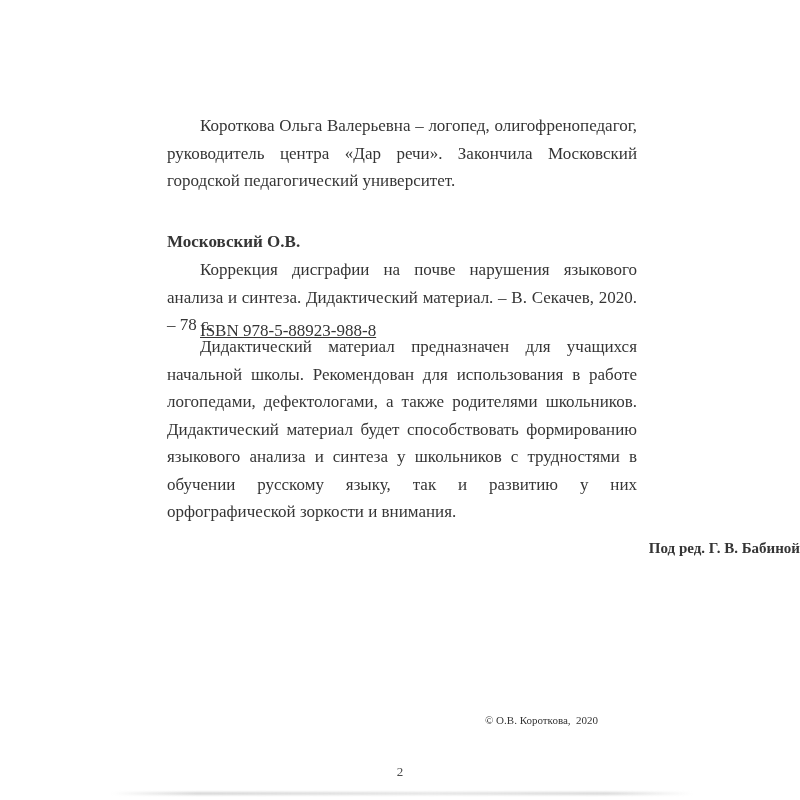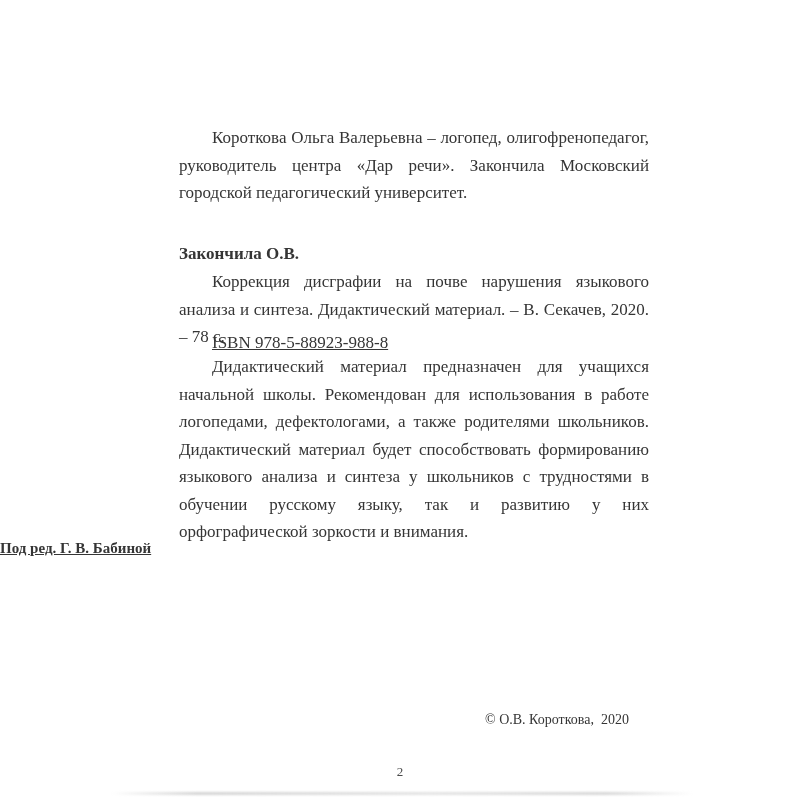--- a/index.html
+++ b/index.html
@@ -18,49 +18,48 @@
   }
   .content {
     position: absolute;
     left: 167px;
     width: 470px;
     top: 0;
   }
   .para {
     position: absolute;
     width: 470px;
-    margin: 12px;
+    margin: 0;
     font-size: 17px;
     line-height: 27.5px;
     text-align: justify;
     text-align-last: left;
   }
   .indent { text-indent: 33px; }
   .bio        { top: 112px; }
   .author     { top: 228px; font-weight: bold; }
   .biblio     { top: 256px; }
   .isbn-line  { top: 317px; text-decoration: underline; }
-  .annotation { top: 341px; }
+  .annotation { top: 333px; }
   .editor {
     position: absolute;
     top: 540px;
     left: 0;
     width: 800px;
     margin: 0;
-    text-align: left;
+    text-align: right;
     font-size: 15px;
     font-weight: bold;
-    text-decoration: underline;
   }
   .copyright {
     position: absolute;
     left: 485px;
     top: 707px;
     margin: 0;
-    font-size: 14px;
+    font-size: 11px;
     line-height: 26px;
   }
   .copyright div { white-space: pre; }
   .page-number {
     position: absolute;
     top: 764px;
     left: 0;
     width: 800px;
     text-align: center;
     font-size: 13px;
@@ -77,21 +76,21 @@
     filter: blur(1px);
     border-radius: 2px;
   }
 </style>
 </head>
 <body>
 
 <div class="page">
   <div class="content">
     <p class="para indent bio">Короткова Ольга Валерьевна – логопед, олигофренопедагог, руководитель центра «Дар речи». Закончила Московский городской педагогический университет.</p>
-    <p class="para author">Закончила О.В.</p>
+    <p class="para author">Московский О.В.</p>
     <p class="para indent biblio">Коррекция дисграфии на почве нарушения языкового анализа и синтеза. Дидактический материал. – В. Секачев, 2020. – 78 с.</p>
     <p class="para indent isbn-line">ISBN 978-5-88923-988-8</p>
     <p class="para indent annotation">Дидактический материал предназначен для учащихся начальной школы. Рекомендован для использования в работе логопедами, дефектологами, а также родителями школьников. Дидактический материал будет способствовать формированию языкового анализа и синтеза у школьников с трудностями в обучении русскому языку, так и развитию у них орфографической зоркости и внимания.</p>
   </div>
 
   <p class="editor">Под ред. Г. В. Бабиной</p>
 
   <div class="copyright">
     <div>© О.В. Короткова,  2020</div>
   </div>

